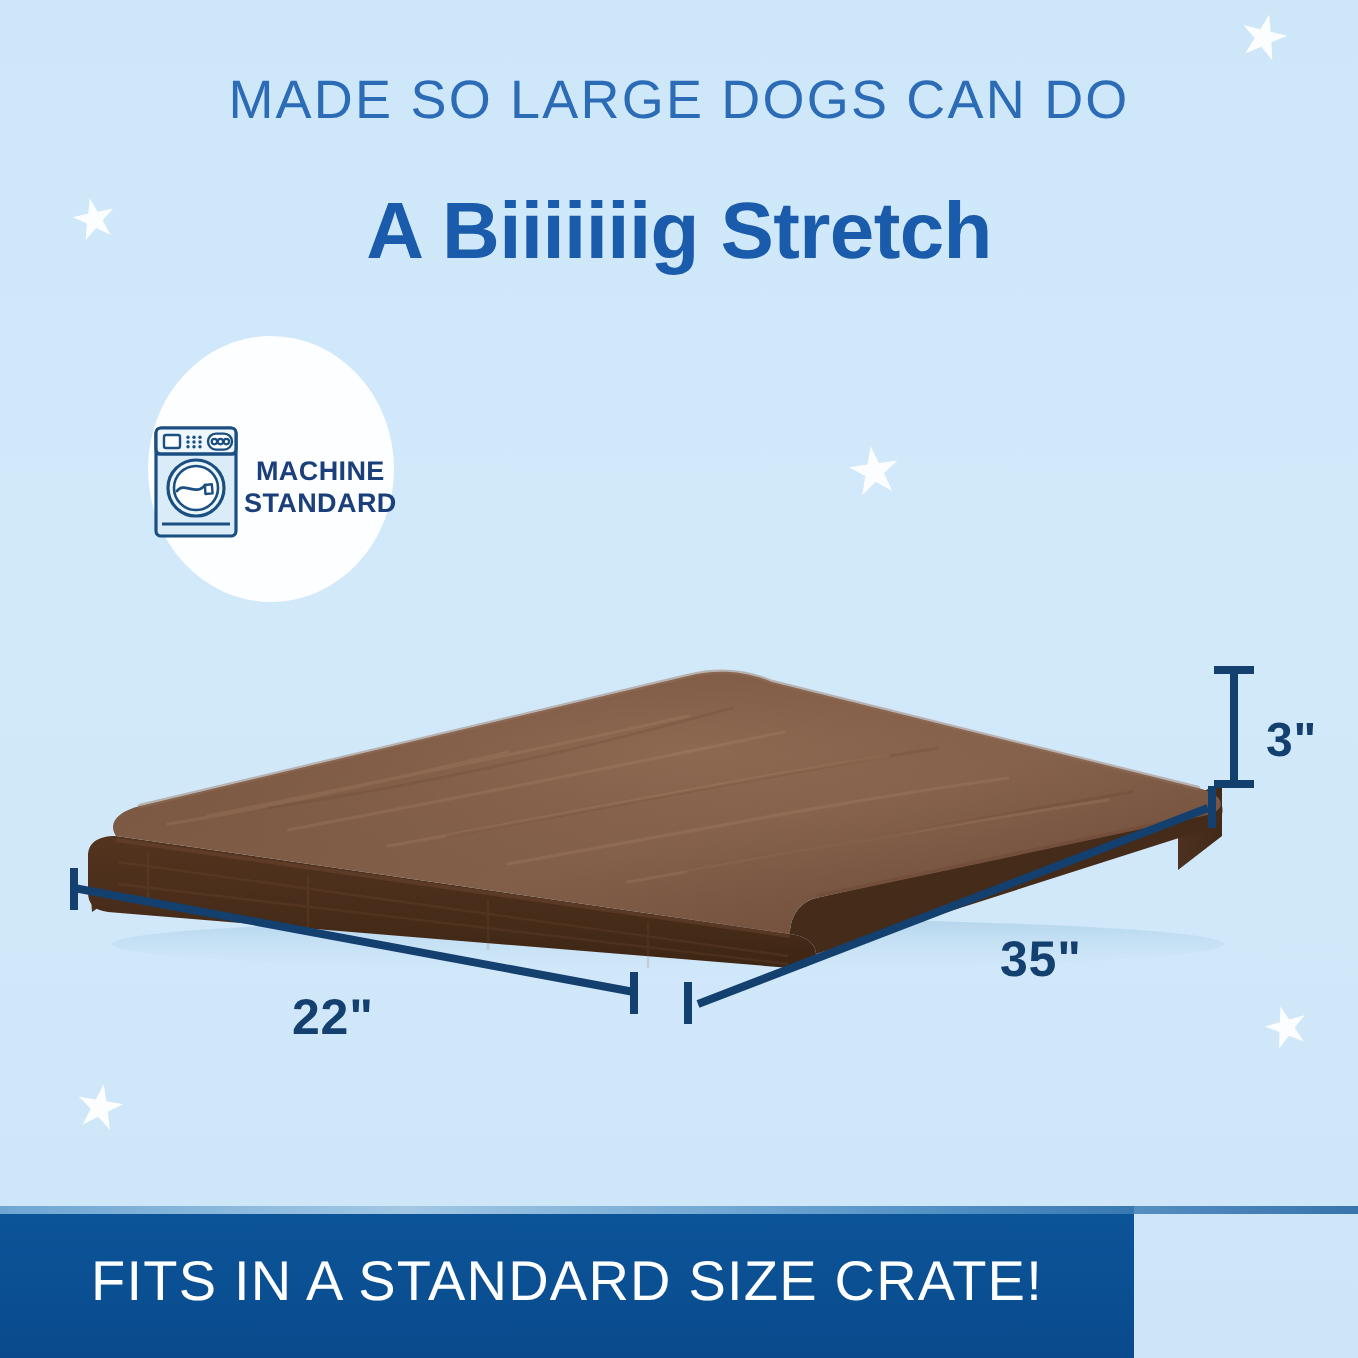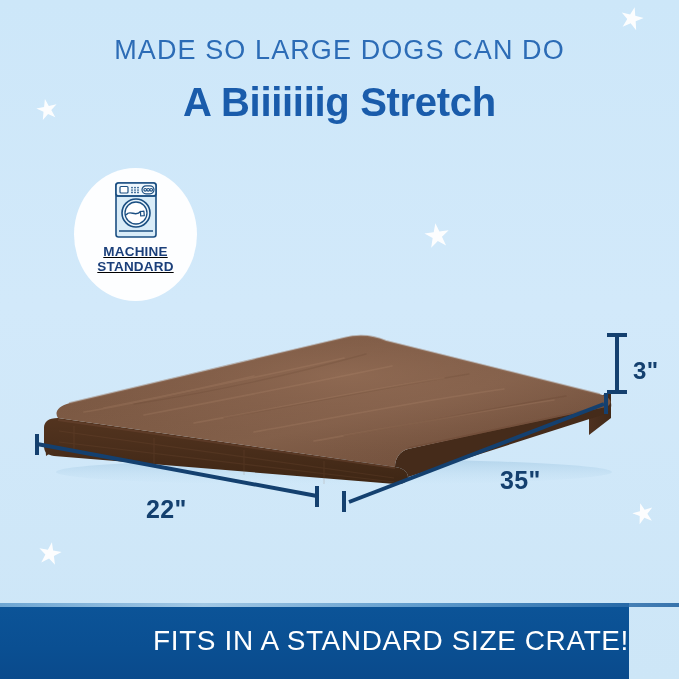--- a/index.html
+++ b/index.html
@@ -27,41 +27,40 @@
   }
   #eyebrow{
     font-size:27px;
     letter-spacing:1.1px;
     font-weight:400;
     color:#2c6cb6;
     line-height:1.1;
     white-space:nowrap;
   }
   #maintitle{
-    margin-top:14px;
+    margin-top:28px;
     font-size:40px;
     font-weight:bold;
     letter-spacing:-.3px;
     color:#1a5cab;
     line-height:1.1;
     white-space:nowrap;
   }
 
   
   #badge{
     position:absolute;
     left:74px;top:168px;
     width:123px;height:133px;
     background:#fdfeff;
     border-radius:50%;
-    display:flex;flex-direction:column;
+    display:flex;flex-direction:row;
     align-items:center;justify-content:flex-start;
     padding-top:13px;
     box-sizing:border-box;
-    text-decoration:underline;
   }
   #badge-icon{width:48px;height:58px;}
   #badge-text{
     margin-top:5px;
     text-align:center;
     color:#1b3f7a;
     font-size:13.5px;
     font-weight:bold;
     line-height:1.12;
     letter-spacing:.2px;
@@ -79,23 +78,23 @@
     font-weight:600;
     letter-spacing:.4px;
   }
   #label-3{left:633px;top:357px;font-size:24px;}
   #label-35{left:500px;top:466px;}
   #label-22{left:146px;top:495px;}
 
   
   #banner{
     position:absolute;left:0;bottom:0;
-    width:629px;height:76px;
+    width:567px;height:76px;
     background:linear-gradient(180deg,#0c5498 0%,#0a4f92 60%,#0a4a8c 100%);
-    display:flex;align-items:center;justify-content:flex-end;
+    display:flex;align-items:center;justify-content:center;
   }
   #banner-sheen{
     position:absolute;left:0;top:0;width:679px;height:4px;
     background:linear-gradient(90deg,#7fb4dd 0%,#bcdcf2 30%,#6ea8d6 62%,#1d5f9f 100%);
     opacity:.85;
   }
   #banner-text{
     color:#ffffff;
     font-size:28px;
     letter-spacing:.6px;

